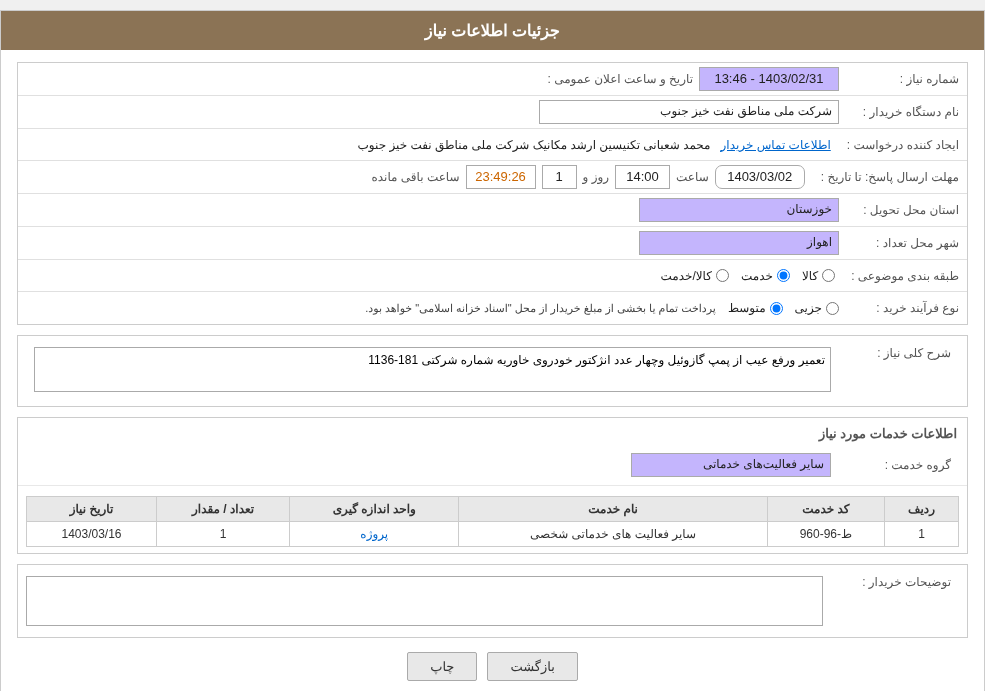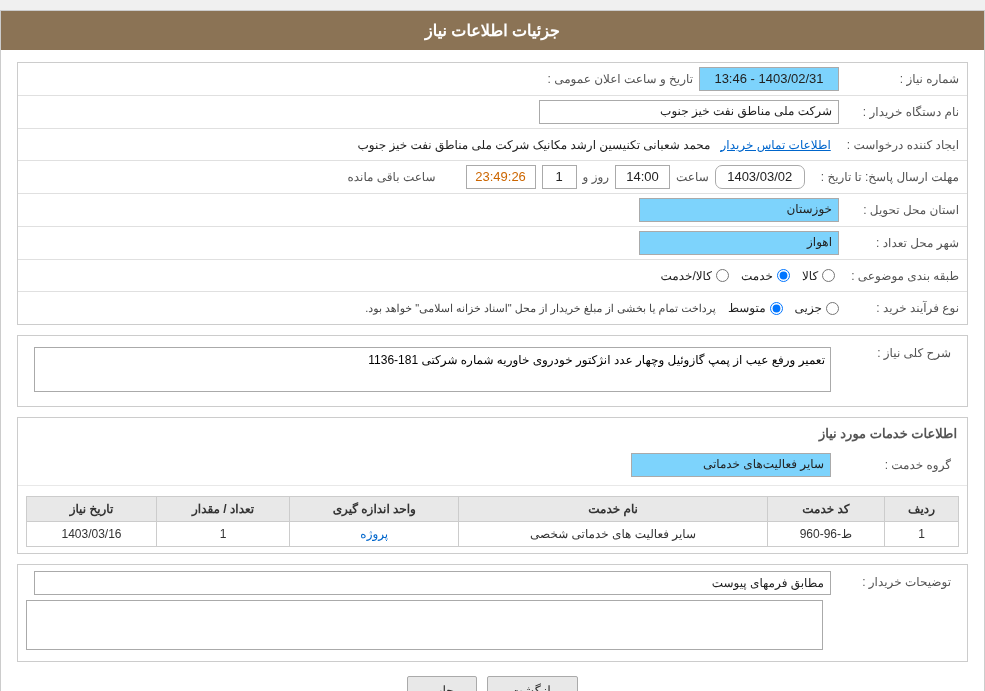--- a/index.html
+++ b/index.html
@@ -50,21 +50,21 @@
     }
     .field-value {
       flex: 1;
       padding: 4px 8px;
       font-size: 12px;
       color: #222;
       direction: rtl;
     }
     .field-box {
       border: 1px solid #aaa;
-      background: #7dd3fc;
+      background: #c4b5fd;
       padding: 3px 6px;
       min-height: 24px;
       display: inline-block;
     }
     .field-box-full {
       border: 1px solid #aaa;
       background: #fff;
       padding: 3px 6px;
       min-height: 24px;
       display: block;
@@ -186,21 +186,20 @@
       margin: 5px 8px;
       padding: 5px;
       font-size: 12px;
       direction: rtl;
       resize: none;
       background: #fff;
       display: block;
     }
     .orange-text {
       color: #cc6600;
-      margin-left: 24px;
     }
   </style>
 </head>
 <body>
 
 <div class="page-container">
 
   <div class="page-header">
     <span>جزئیات اطلاعات نیاز</span>
   </div>
@@ -340,21 +339,20 @@
               </tr>
             </tbody>
         </table>
       </div>
     </div>
 
     <div class="form-section">
       <div class="form-row" style="align-items:flex-start; padding: 6px 8px;">
         <span class="field-label" style="padding-top:4px;">توضیحات خریدار :</span>
         <div style="flex:1; padding: 0 8px;">
-          <div style="border:1px solid #aaa; background:#fff; padding:4px 6px; min-height:24px; margin-bottom:4px; font-size:12px;">مطابق فرمهای پیوست</div>
           <textarea class="notes-area" readonly="" style="width: 100%; min-height: 50px; font-family: Tahoma, Arial, sans-serif; font-size: 12px; direction: rtl; border: 1px solid rgb(170, 170, 170); padding: 5px; resize: none; background: rgb(255, 255, 255); display: block;"></textarea>
         </div>
       </div>
     </div>
 
     <div class="btn-row">
       <button class="btn btn-back">بازگشت</button>
       <button class="btn btn-print">چاپ</button>
     </div>
   </div>

